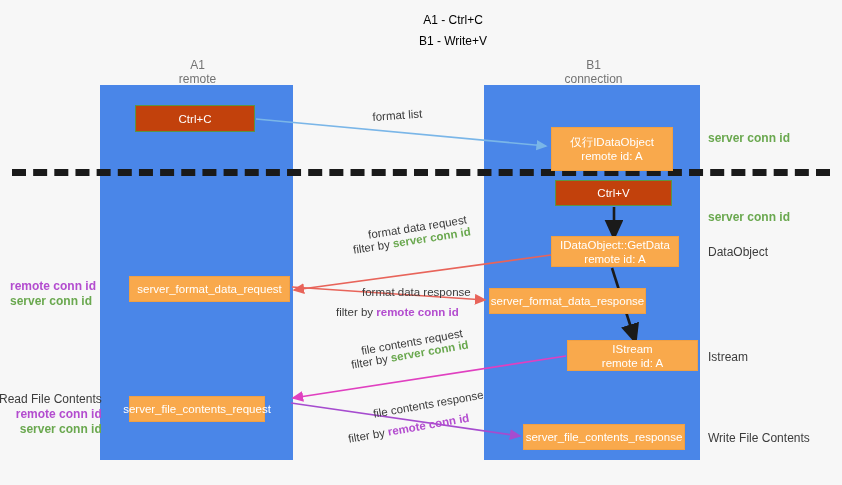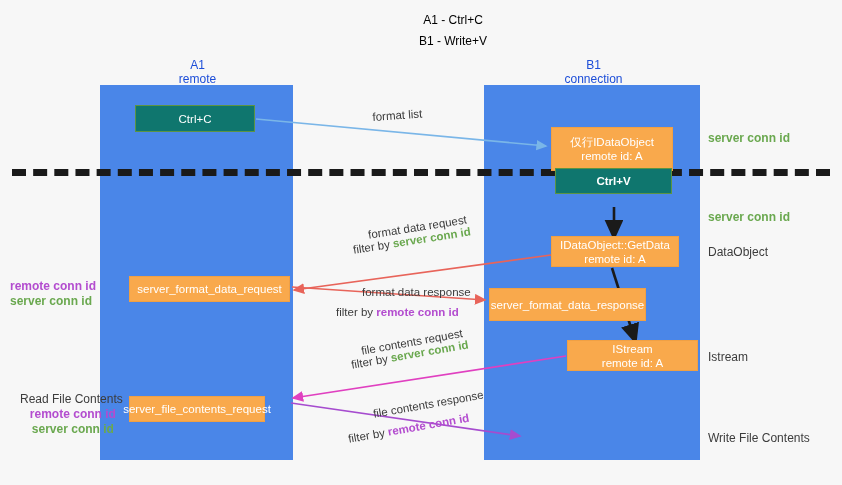--- a/index.html
+++ b/index.html
@@ -14,21 +14,21 @@
   .stage{position:absolute;left:0;top:0;width:842px;height:485px;}
 
   
   .title{
     position:absolute;left:0;top:10px;width:842px;
     text-align:center;font-size:12px;line-height:21px;color:#000000;padding-left:32px;
   }
 
   
   .col-head{
-    position:absolute;text-align:center;font-size:12px;line-height:14px;color:#1d4ed8;
+    position:absolute;text-align:center;font-size:12px;line-height:14px;color:#737373;
   }
   .col-head .sub{display:block;text-align:center;}
 
   
   .lane{
     position:absolute;background:#4a86e8;
   }
   #lane-a1{left:100px;top:85px;width:193px;height:375px;}
   #lane-b1{left:484px;top:85px;width:216px;height:375px;}
 
@@ -37,30 +37,30 @@
     position:absolute;left:12px;top:169px;width:818px;height:0;
     border-top:7px dashed #1a1a1a;
   }
 
   
   .box{
     position:absolute;box-sizing:border-box;
     display:flex;flex-direction:column;align-items:center;justify-content:center;
     color:#ffffff;font-size:11.5px;line-height:14px;text-align:center;
   }
-  .box.green{background:#0f766e;border:1px solid #5c9443;}
+  .box.green{background:#c2410c;border:1px solid #5c9443;}
   .box.orange{background:#f9a94c;border:1px solid #f0a044;}
   .box .l2{display:block;}
 
   #box-ctrlc{left:135px;top:105px;width:120px;height:27px;}
   #box-idataobject{left:551px;top:127px;width:122px;height:44px;}
-  #box-ctrlv{left:555px;top:168px;width:117px;height:26px;font-weight:bold;}
+  #box-ctrlv{left:555px;top:180px;width:117px;height:26px;}
   #box-getdata{left:551px;top:236px;width:128px;height:31px;}
   #box-fmt-req{left:129px;top:276px;width:161px;height:26px;}
-  #box-fmt-res{left:489px;top:288px;width:157px;height:33px;}
+  #box-fmt-res{left:489px;top:288px;width:157px;height:26px;}
   #box-istream{left:567px;top:340px;width:131px;height:31px;}
   #box-file-req{left:129px;top:396px;width:136px;height:26px;}
   #box-file-res{left:523px;top:424px;width:162px;height:26px;}
 
   
   .side{
     position:absolute;font-size:12px;line-height:15px;
   }
   .side.green-t{color:#6aa84f;font-weight:bold;}
   .side.dark-t{color:#3c3c3c;}
@@ -69,21 +69,21 @@
   #side-dataobject{left:708px;top:245px;}
   #side-istream{left:708px;top:350px;}
   #side-write{left:708px;top:431px;}
 
   
   .leftnote{position:absolute;font-size:12px;line-height:15px;}
   .leftnote .remote{color:#b34ccf;font-weight:bold;display:block;}
   .leftnote .server{color:#6aa84f;font-weight:bold;display:block;}
   .leftnote .plain{color:#3c3c3c;display:block;font-weight:normal;}
   #left-note-1{left:10px;top:279px;text-align:left;}
-  #left-note-2{left:23px;top:392px;text-align:center;}
+  #left-note-2{left:2px;top:392px;text-align:right;}
   #left-note-2 .plain{margin-left:-3px;}
 
   
   .edge-label{
     position:absolute;font-size:11.5px;line-height:15px;color:#3c3c3c;
     white-space:nowrap;
   }
   .edge-label .hl-green{color:#6aa84f;font-weight:bold;}
   .edge-label .hl-purple{color:#b34ccf;font-weight:bold;}
   .rot-neg{transform:rotate(-9deg);transform-origin:left top;}
@@ -187,20 +187,23 @@
 
   <div class="box orange" id="box-istream">
     <span>IStream</span>
     <span class="l2">remote id: A</span>
   </div>
 
   <div class="box orange" id="box-file-req">
     <span>server_file_contents_request</span>
   </div>
 
+  <div class="box orange" id="box-file-res">
+    <span>server_file_contents_response</span>
+  </div>
 
   <div class="edge-label" id="lbl-format-list">
     <span>format list</span>
   </div>
 
   <div class="edge-label rot-neg" id="lbl-fdreq">
     <span>format data request</span>
   </div>
   <div class="edge-label rot-neg" id="lbl-fdreq2">
     <span>filter by </span><span class="hl-green">server conn id</span>

